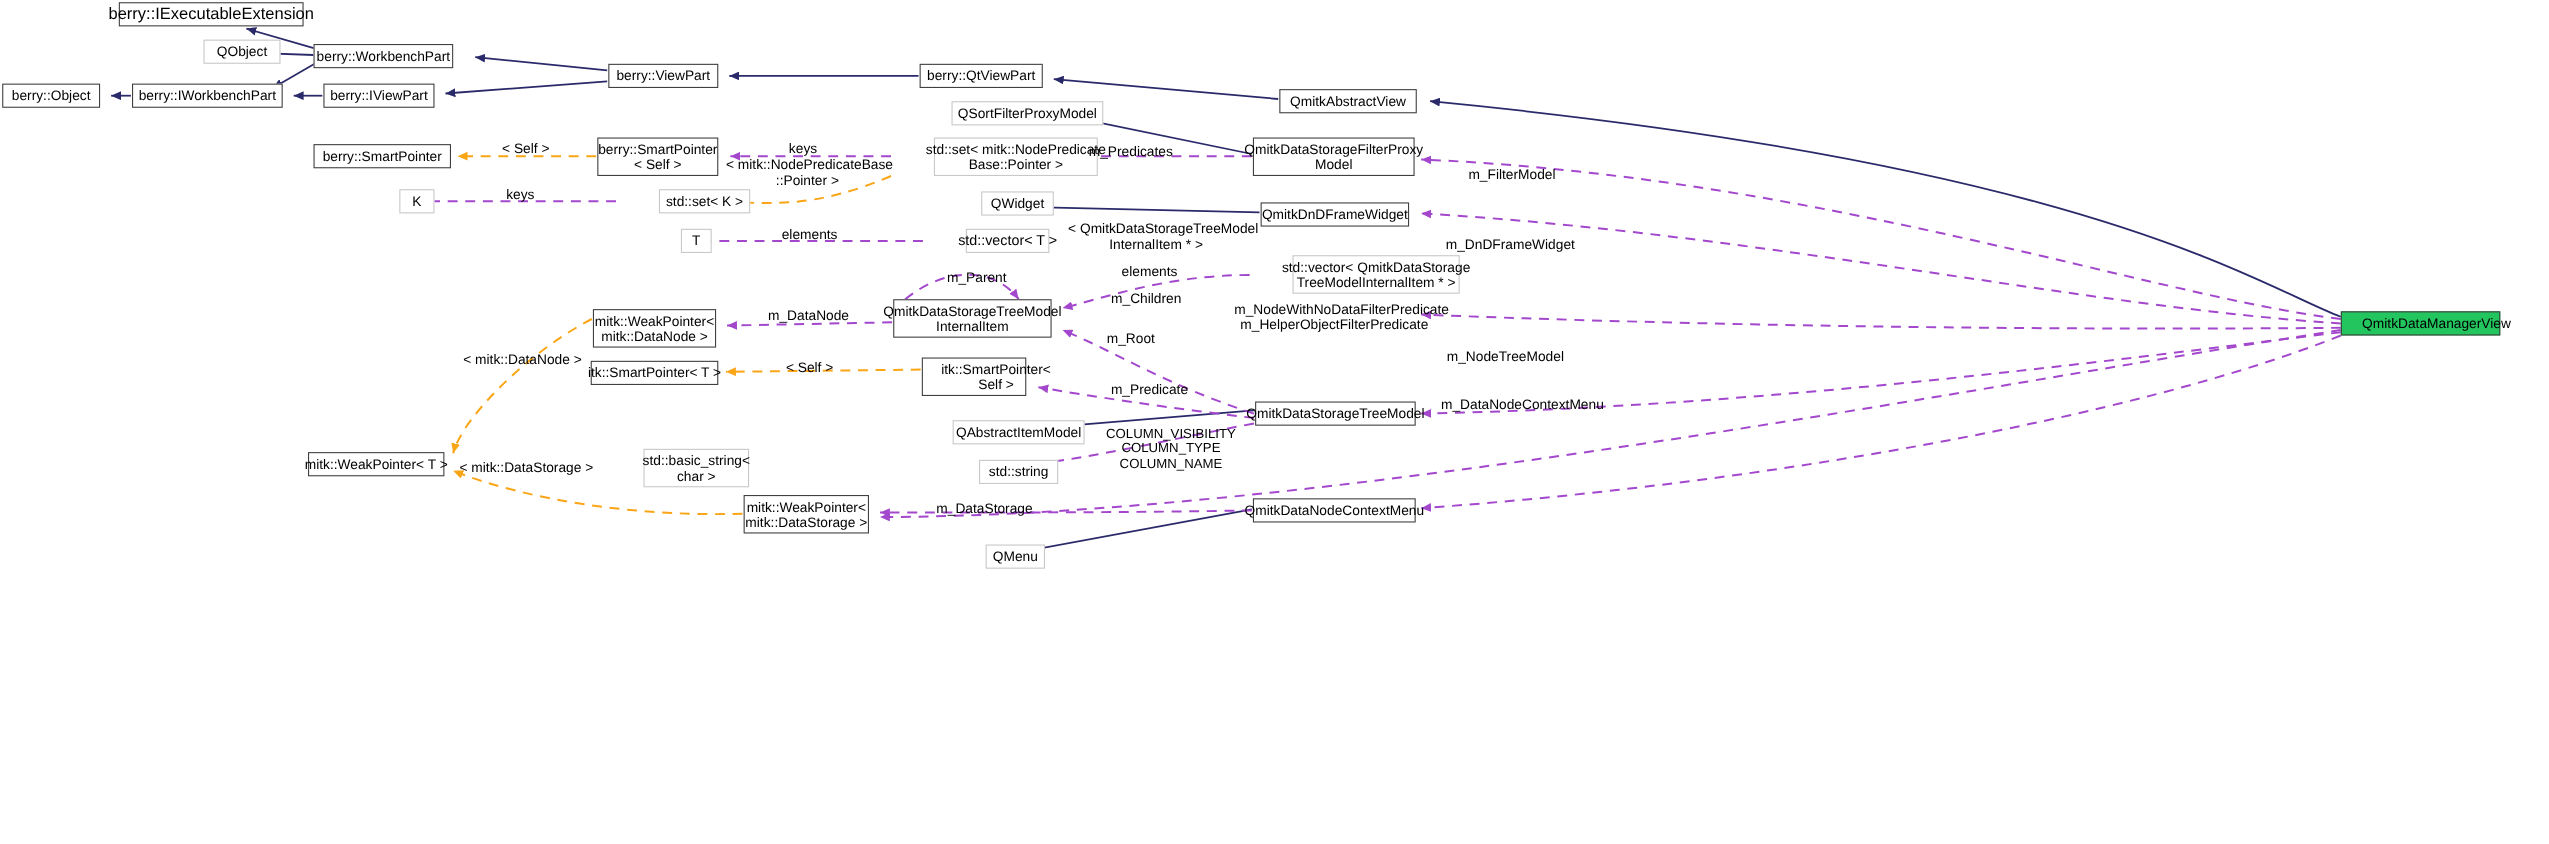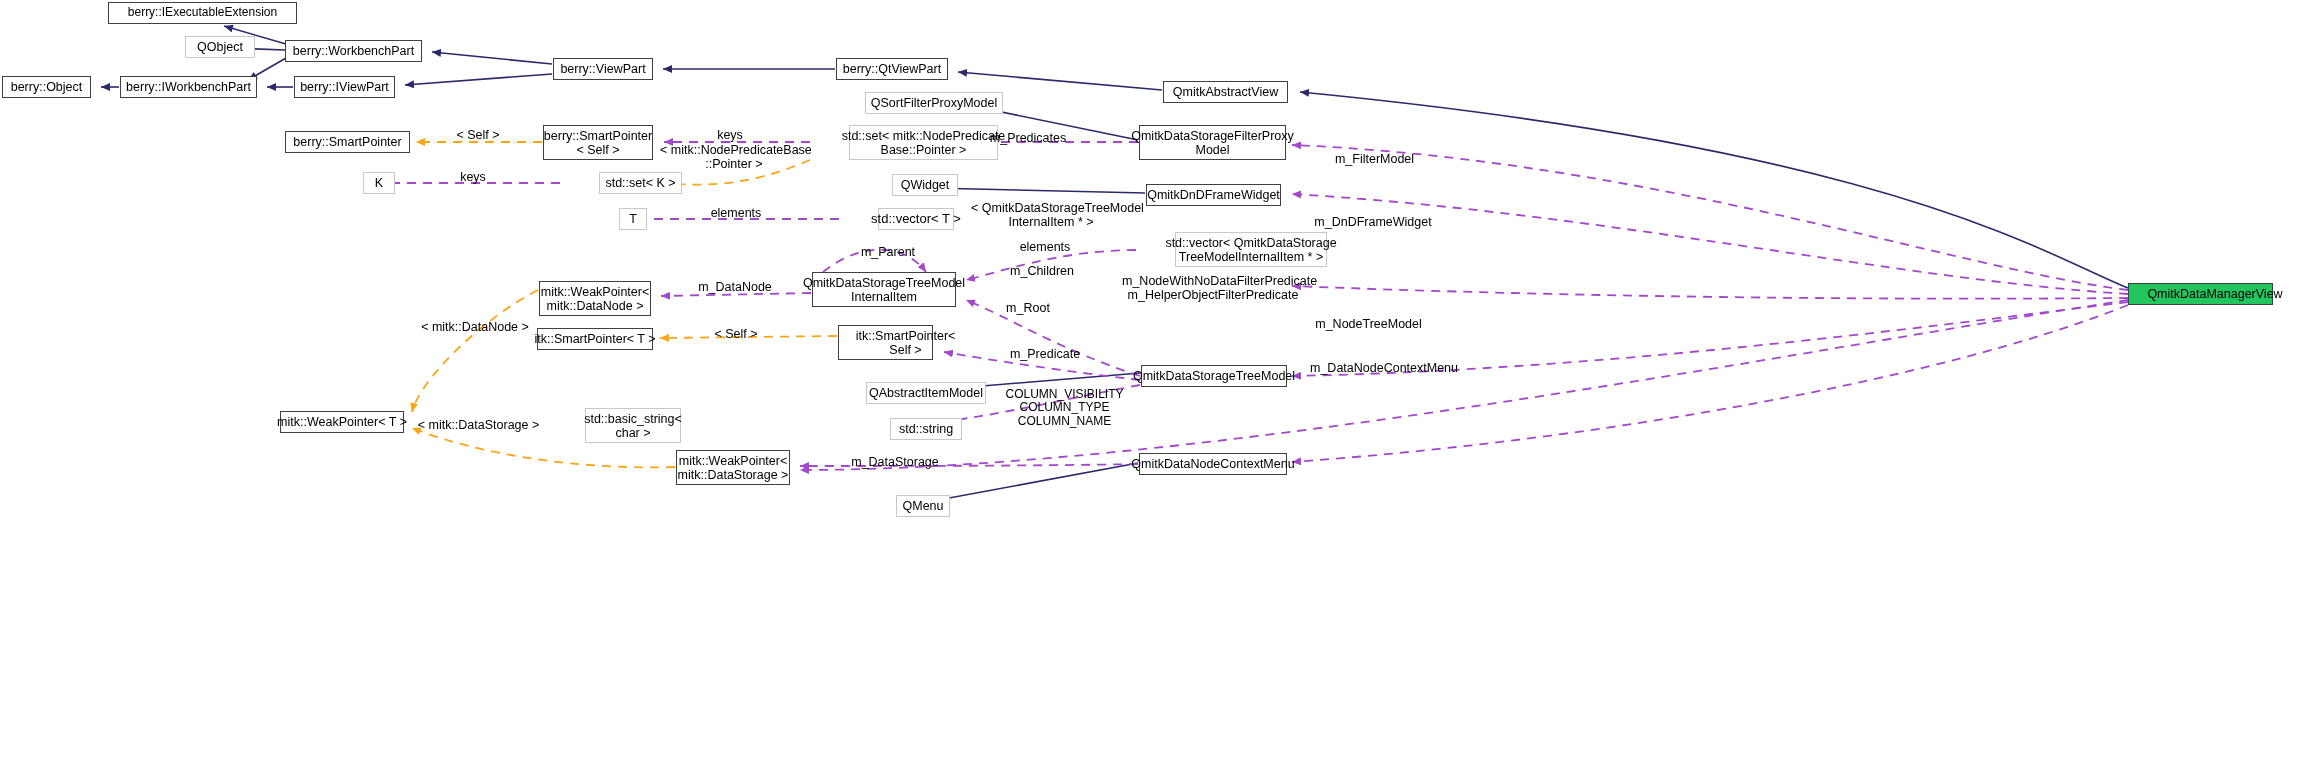--- a/index.html
+++ b/index.html
@@ -121,23 +121,23 @@
     <g id="template-edges" stroke="#f9a516" stroke-width="1.8" fill="none" stroke-dasharray="9,7" marker-end="url(#ah-tpl)">
       <path d="M 542,142 L 416,142"></path>
       <path d="M 810,160 C 740,190 700,185 652,183"></path>
       <path d="M 837,336 L 660,338"></path>
       <path d="M 538,290 C 480,320 420,380 412,412"></path>
       <path d="M 675,467 C 580,470 480,455 412,428"></path>
     </g>
   </svg>
 
   <div id="nodes-layer">
-      <div class="node strong" style="left: 108px; top: 2px; width: 189px; height: 22px; font-size: 12px;"><span class="label">berry::IExecutableExtension</span></div>
+      <div class="node strong" style="left: 108px; top: 2px; width: 168px; height: 22px; font-size: 15px;"><span class="label">berry::IExecutableExtension</span></div>
       <div class="node light" style="left: 147px; top: 36px; width: 70px; height: 22px; font-size: 12.5px;"><span class="label">QObject</span></div>
-      <div class="node strong" style="left: 285px; top: 40px; width: 137px; height: 22px; font-size: 12.5px;"><span class="label">berry::WorkbenchPart</span></div>
+      <div class="node strong" style="left: 285px; top: 40px; width: 127px; height: 22px; font-size: 12.5px;"><span class="label">berry::WorkbenchPart</span></div>
       <div class="node strong" style="left: 2px; top: 76px; width: 89px; height: 22px; font-size: 12.5px;"><span class="label">berry::Object</span></div>
       <div class="node strong" style="left: 120px; top: 76px; width: 137px; height: 22px; font-size: 12.5px;"><span class="label">berry::IWorkbenchPart</span></div>
       <div class="node strong" style="left: 294px; top: 76px; width: 101px; height: 22px; font-size: 12.5px;"><span class="label">berry::IViewPart</span></div>
       <div class="node strong" style="left: 553px; top: 58px; width: 100px; height: 22px; font-size: 12.5px;"><span class="label">berry::ViewPart</span></div>
       <div class="node strong" style="left: 836px; top: 58px; width: 112px; height: 22px; font-size: 12.5px;"><span class="label">berry::QtViewPart</span></div>
       <div class="node strong" style="left: 1163px; top: 81px; width: 125px; height: 22px; font-size: 12.5px;"><span class="label">QmitkAbstractView</span></div>
       <div class="node light" style="left: 827px; top: 92px; width: 138px; height: 22px; font-size: 12.5px;"><span class="label">QSortFilterProxyModel</span></div>
       <div class="node strong" style="left: 285px; top: 131px; width: 125px; height: 22px; font-size: 12.5px;"><span class="label">berry::SmartPointer</span></div>
       <div class="node strong" style="left: 543px; top: 125px; width: 110px; height: 35px; font-size: 12.5px;"><span class="label">berry::SmartPointer
 &lt; Self &gt;</span></div>

